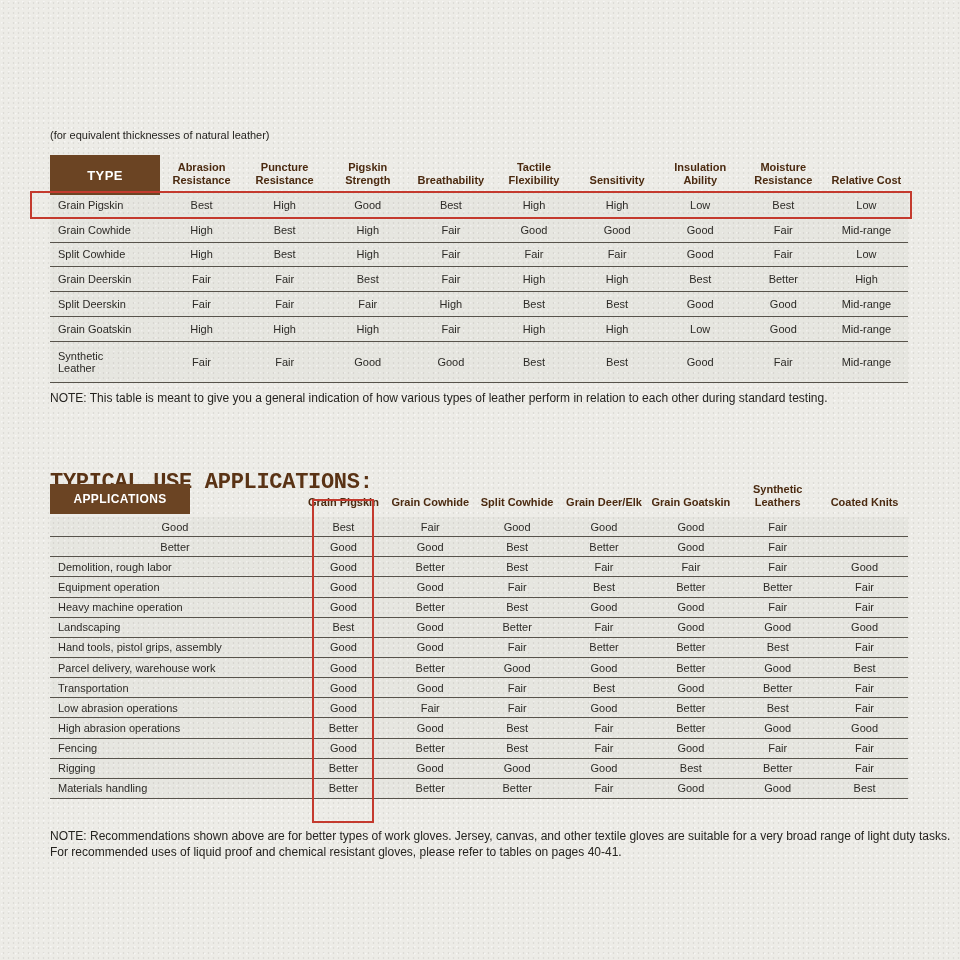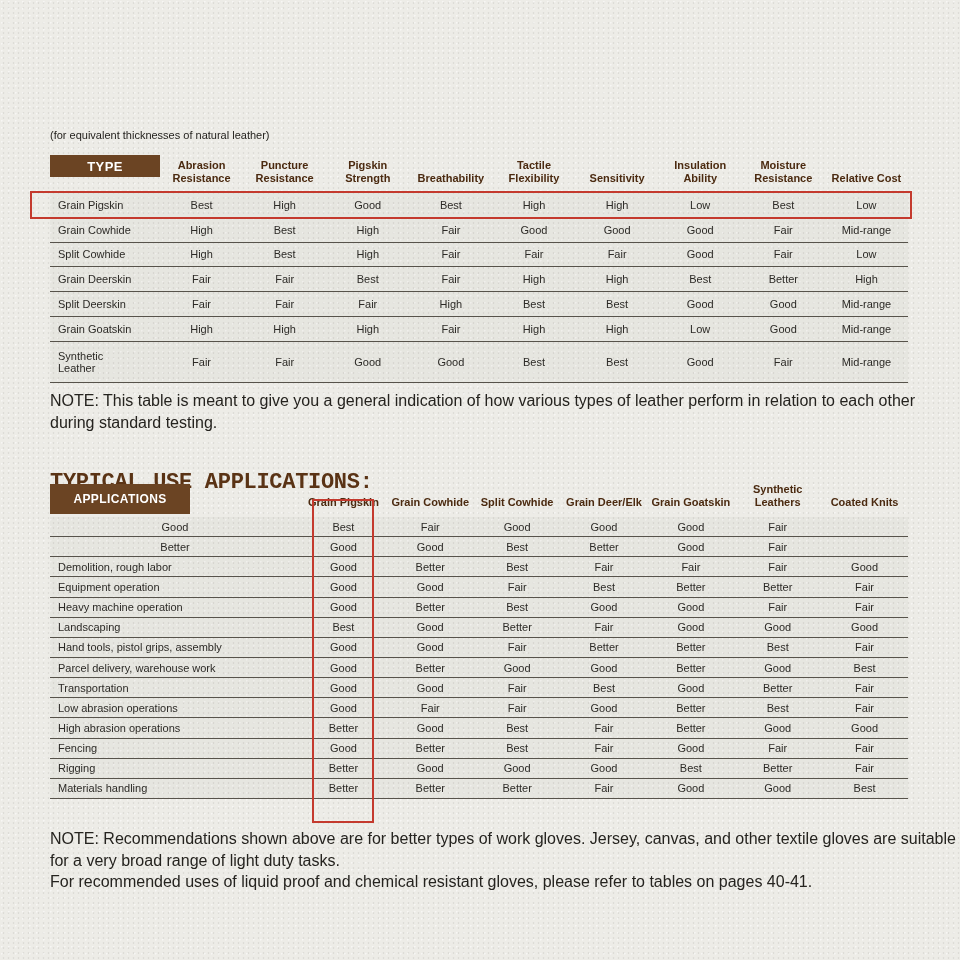--- a/index.html
+++ b/index.html
@@ -25,34 +25,34 @@
   .t1 .thead { grid-template-columns:110px repeat(9,1fr); height:38px; }
   .t2 .thead { grid-template-columns:250px repeat(7,1fr); height:36px; }
   .hcell {
     display:flex; align-items:flex-end; justify-content:center; text-align:center;
     font-weight:bold; font-size:11px; line-height:1.18; color:#4b2a10; padding-bottom:8px;
   }
   .cornerbox {
     background:#6b4423; color:#ffffff; font-weight:bold; font-size:13px;
     display:flex; align-items:center; justify-content:center; letter-spacing:0.4px;
   }
-  .t1 .cornerbox { height:22px; width:110px; }
+  .t1 .cornerbox { height:40px; width:110px; }
   .corner-wrap { display:flex; align-items:center; }
   .t2 .cornerbox { height:30px; width:140px; font-size:12px; }
 
   .trow { display:grid; border-bottom:1px solid #57534b; background:rgba(120,118,106,0.05); }
   .t1-body .trow { grid-template-columns:110px repeat(9,1fr); height:24.8px; }
   .t1-body .trow:last-child { height:41px; }
   .t2-body .trow { grid-template-columns:250px repeat(7,1fr); height:20.15px; }
   .cell { display:flex; align-items:center; font-size:11px; color:#2c2a26; line-height:1.1; }
   .cell.lbl { justify-content:flex-start; padding-left:8px; text-align:left; }
   .cell.val { justify-content:center; text-align:center; }
   .t1-body .trow:last-child .cell.lbl { max-width:80px; }
 
-  .note { position:absolute; left:50px; font-size:16px; color:#25231f; line-height:1.35; }
+  .note { position:absolute; left:50px; font-size:12px; color:#25231f; line-height:1.35; }
 
   
   .hl { position:absolute; border:2px solid #c43a2e; pointer-events:none; }
   .hl-row { left:30px; top:191px; width:882px; height:28px; }
   .hl-col { left:312px; top:499px; width:62px; height:324px; }
 </style>
 </head>
 <body>
 
 <div class="page">

